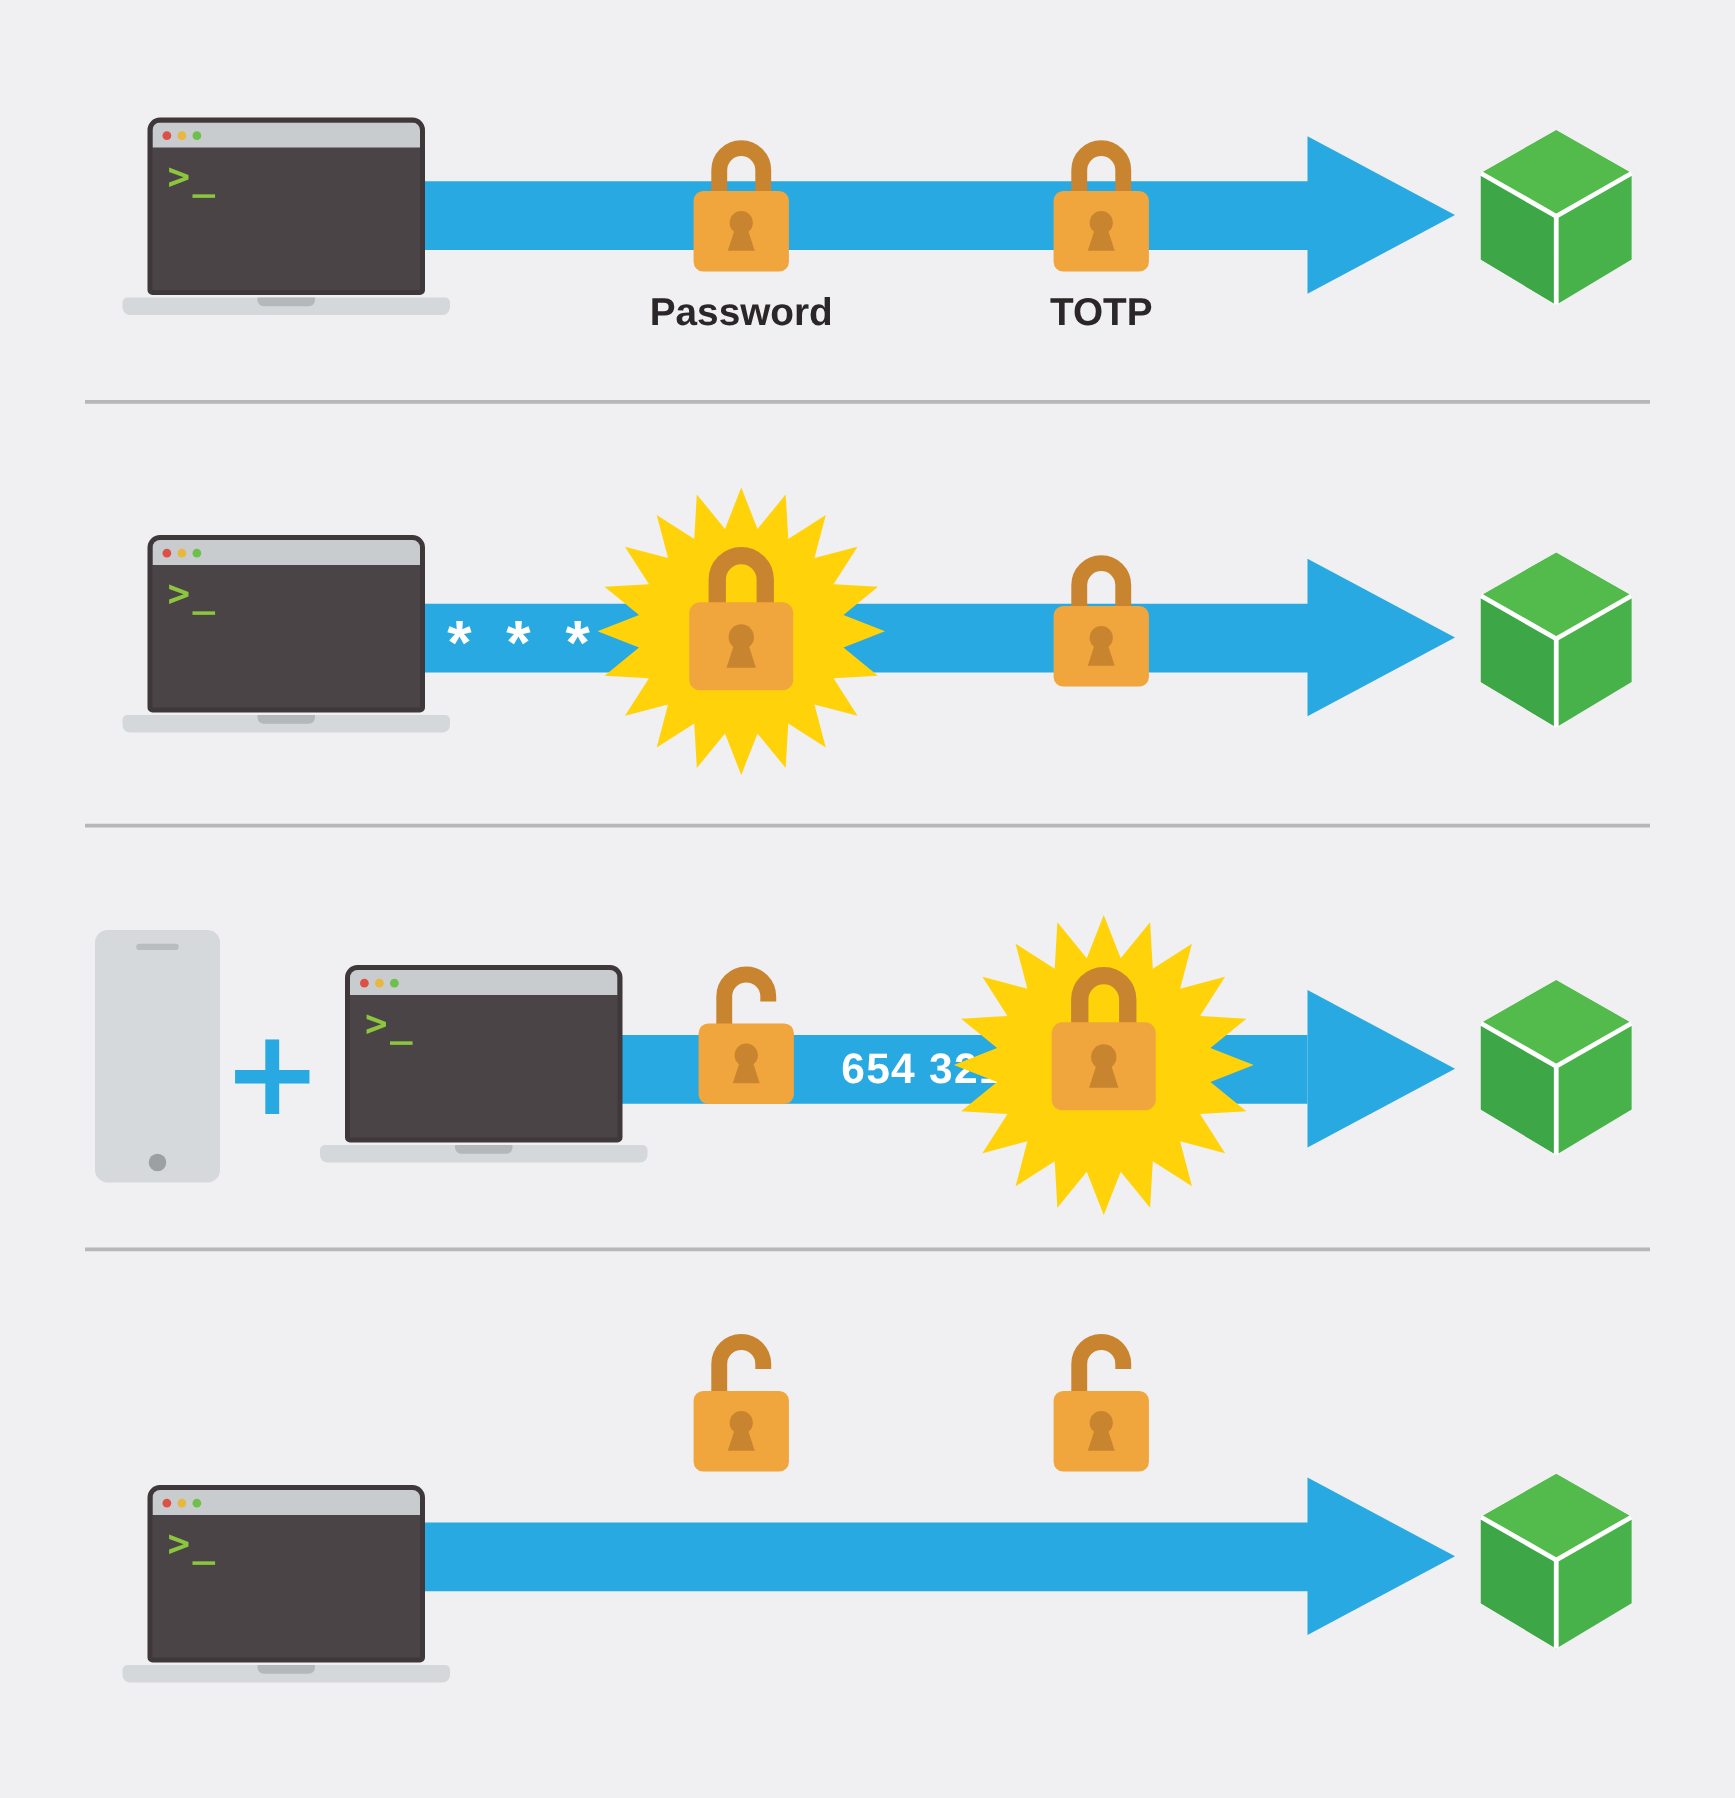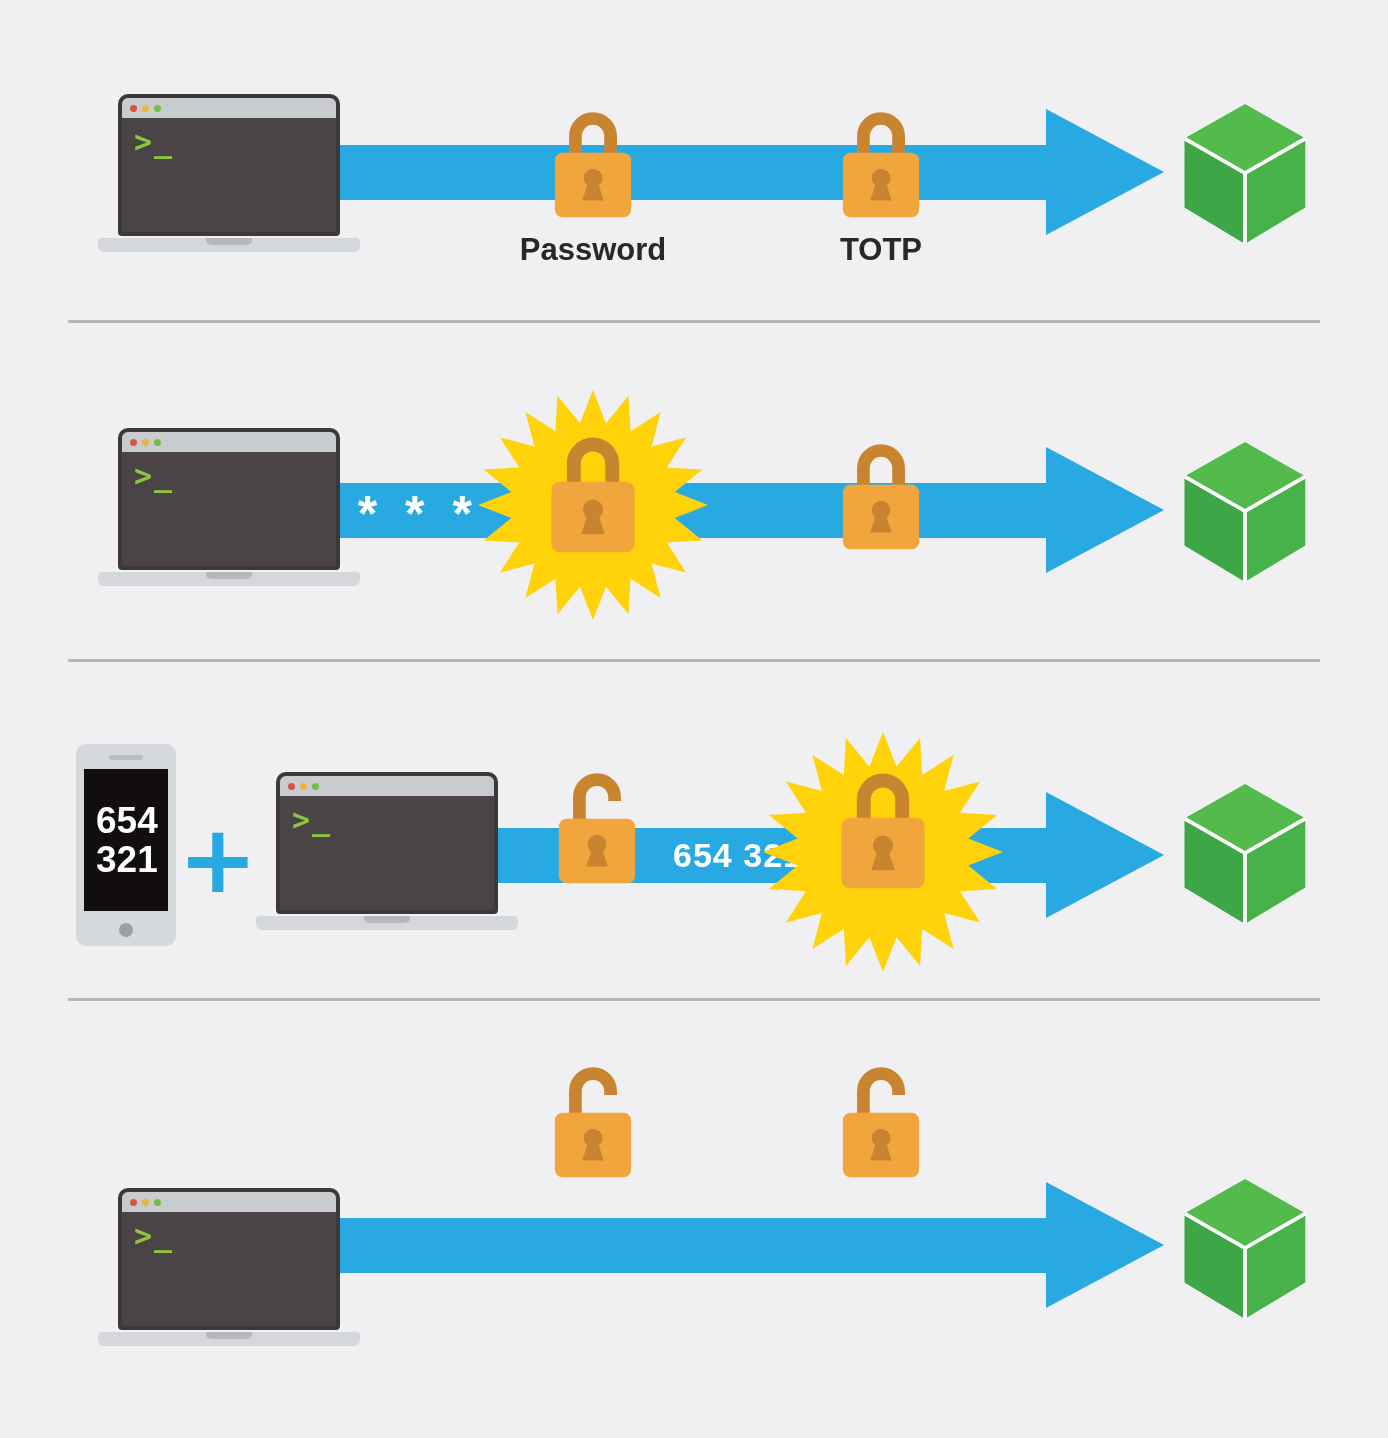--- a/index.html
+++ b/index.html
@@ -196,24 +196,20 @@
     <svg viewBox="0 0 90 132">
       <path class="shackle" d="M27 66 V41 a18 18 0 0 1 36 0 V66"></path>
       <rect class="lockbody" x="6" y="58" width="78" height="66" rx="8"></rect>
       <circle class="keyperson" cx="45" cy="84" r="9.5"></circle>
       <path class="keyperson" d="M39.5 90 L50.5 90 L56 107 L34 107 Z"></path>
     </svg>
   </span>
 
   <div class="phone" style="left:76px;top:744px;">
     <span class="phone-speaker"></span>
-    <div class="phone-screen">
-      <span class="phone-num">654</span>
-      <span class="phone-num">321</span>
-    </div>
     <span class="phone-home"></span>
   </div>
 
   <div class="plus" style="left:178px;top:812px;">+</div>
 
   <div class="laptop" style="left:256px;top:772px;">
     <div class="lt-screen">
       <div class="lt-bar">
         <span class="dot red"></span>
         <span class="dot yellow"></span>

